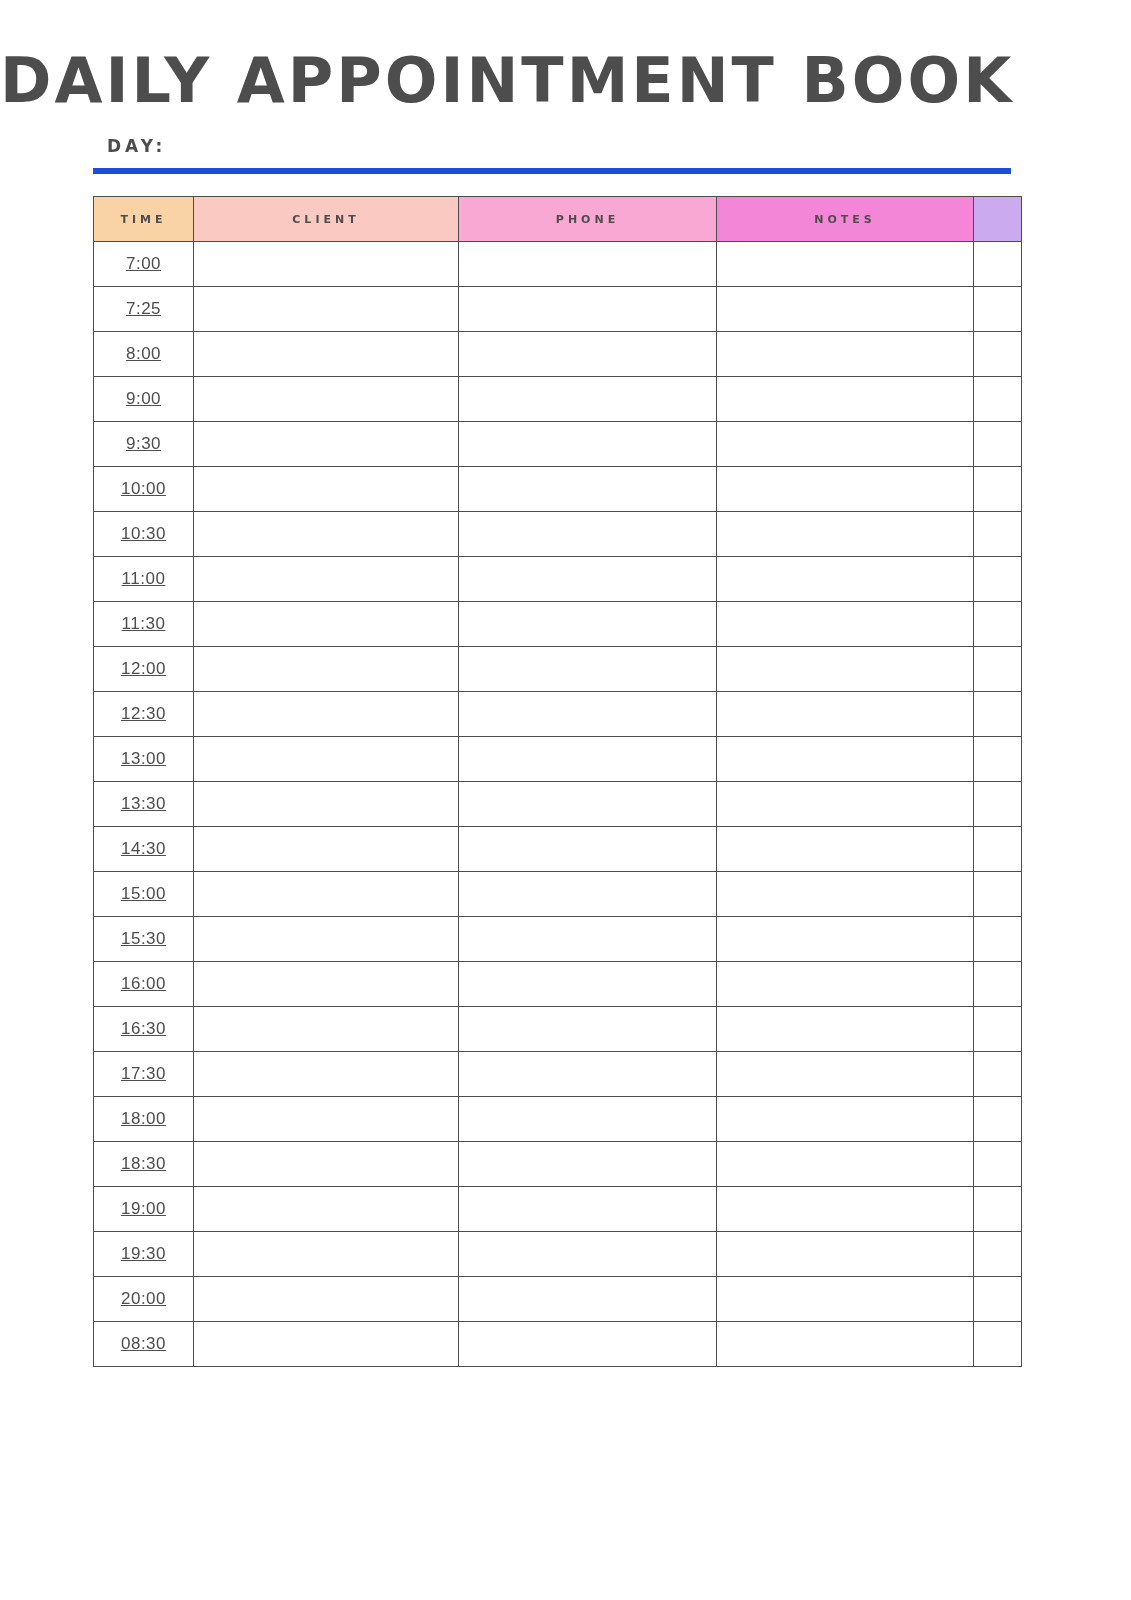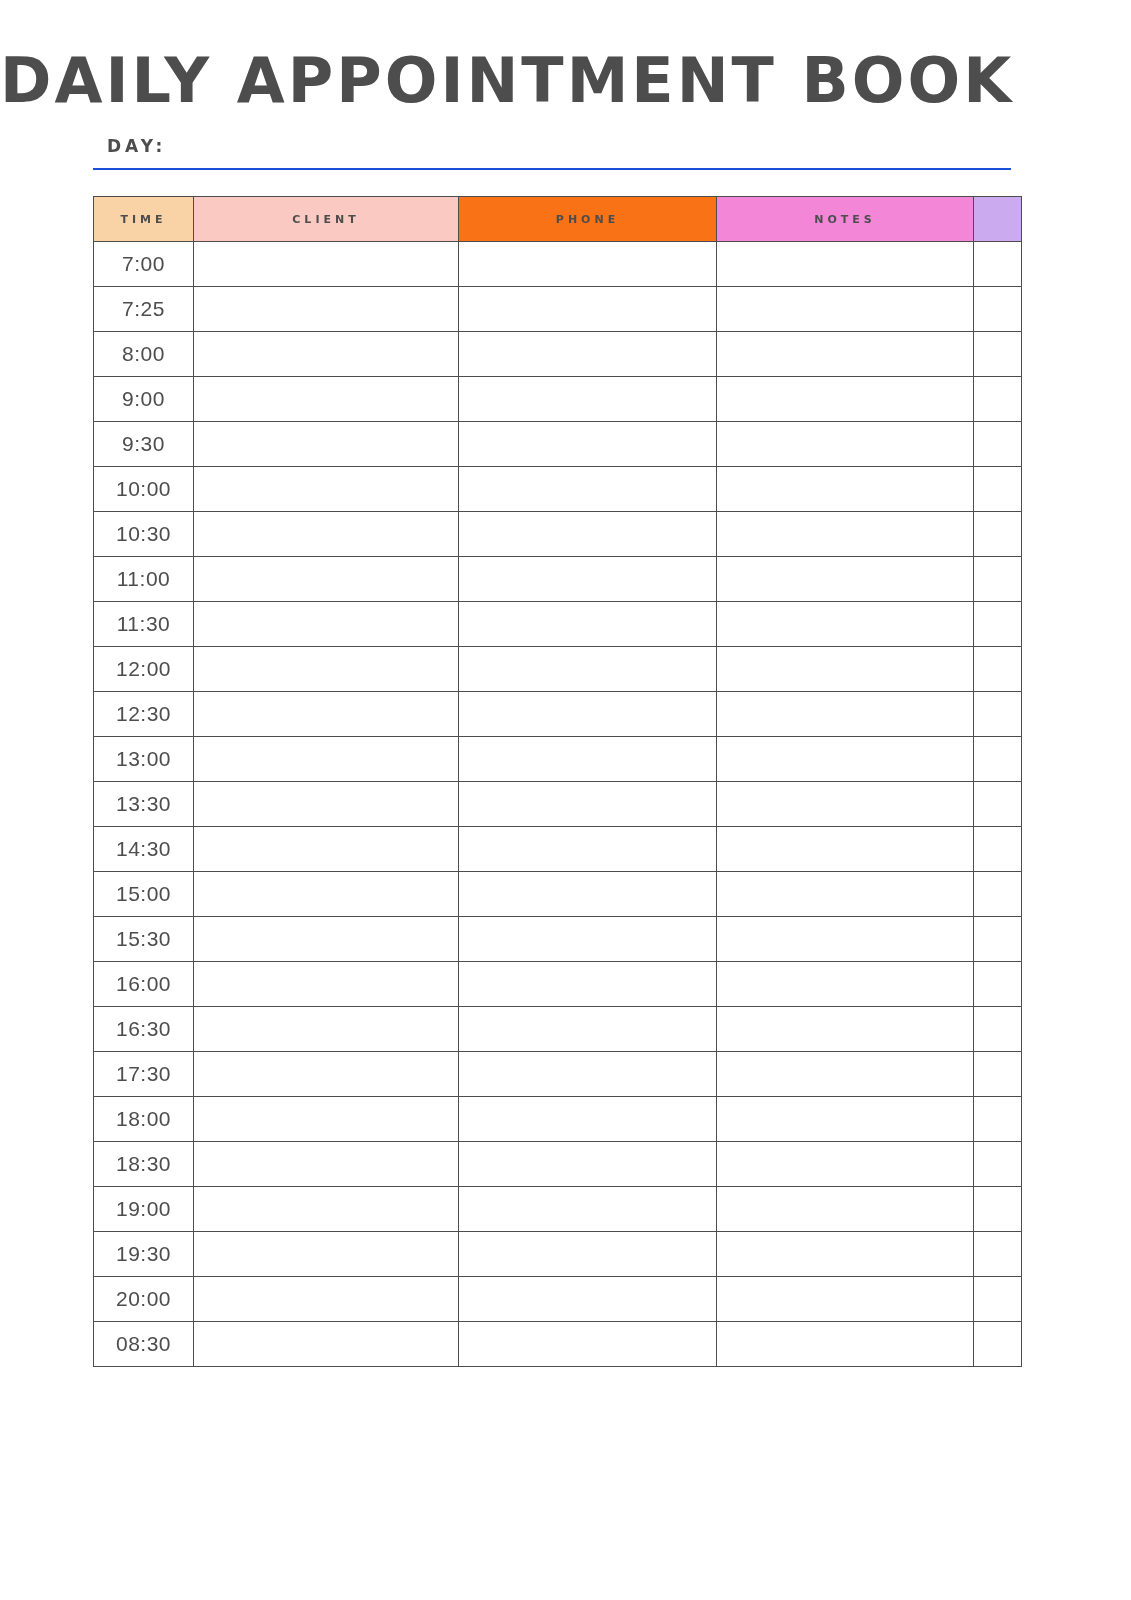--- a/index.html
+++ b/index.html
@@ -34,21 +34,21 @@
     color: #4d4d4d;
     font-family: "DejaVu Sans", sans-serif;
     white-space: nowrap;
   }
   .day-row {
     position: absolute;
     left: 93px;
     top: 132px;
     width: 918px;
     height: 36px;
-    border-bottom: 2px solid #1d4ed8;
+    border-bottom: 6px solid #1d4ed8;
   }
   .day-label {
     position: absolute;
     left: 14px;
     top: 4px;
     font-size: 17px;
     font-weight: bold;
     letter-spacing: 4px;
     color: #4d4d4d;
     font-family: "DejaVu Sans", sans-serif;
@@ -79,24 +79,25 @@
   }
   .col-time   { width: 100px; }
   .col-client { width: 265px; }
   .col-phone  { width: 258px; }
   .col-notes  { width: 257px; }
   .col-extra  { width: 48px; }
 
   tbody td.time-cell {
     text-align: center;
     vertical-align: middle;
-    font-size: 21px;
+    font-size: 17px;
     letter-spacing: 0.5px;
     color: #4d4d4d;
     font-family: "Liberation Sans", sans-serif;
+    text-decoration: underline;
   }
   tbody td.blank-cell { background: #fff; }
 </style>
 </head>
 <body>
 
 <div class="page">
 
   <div class="title">DAILY APPOINTMENT BOOK</div>
 
@@ -110,21 +111,21 @@
       <col class="col-time">
       <col class="col-client">
       <col class="col-phone">
       <col class="col-notes">
       <col class="col-extra">
     </colgroup>
     <thead>
       <tr>
         <th style="background: rgb(249, 210, 165);">TIME</th>
         <th style="background: rgb(249, 201, 194);">CLIENT</th>
-        <th style="background: #f97316;">PHONE</th>
+        <th style="background: #f9a8d4;">PHONE</th>
         <th style="background: rgb(244, 134, 215);">NOTES</th>
         <th style="background: rgb(203, 170, 240);"></th>
       </tr>
     </thead>
     <tbody id="table-body">
         <tr>
           <td class="time-cell">7:00</td>
           <td class="blank-cell"></td>
           <td class="blank-cell"></td>
           <td class="blank-cell"></td>

